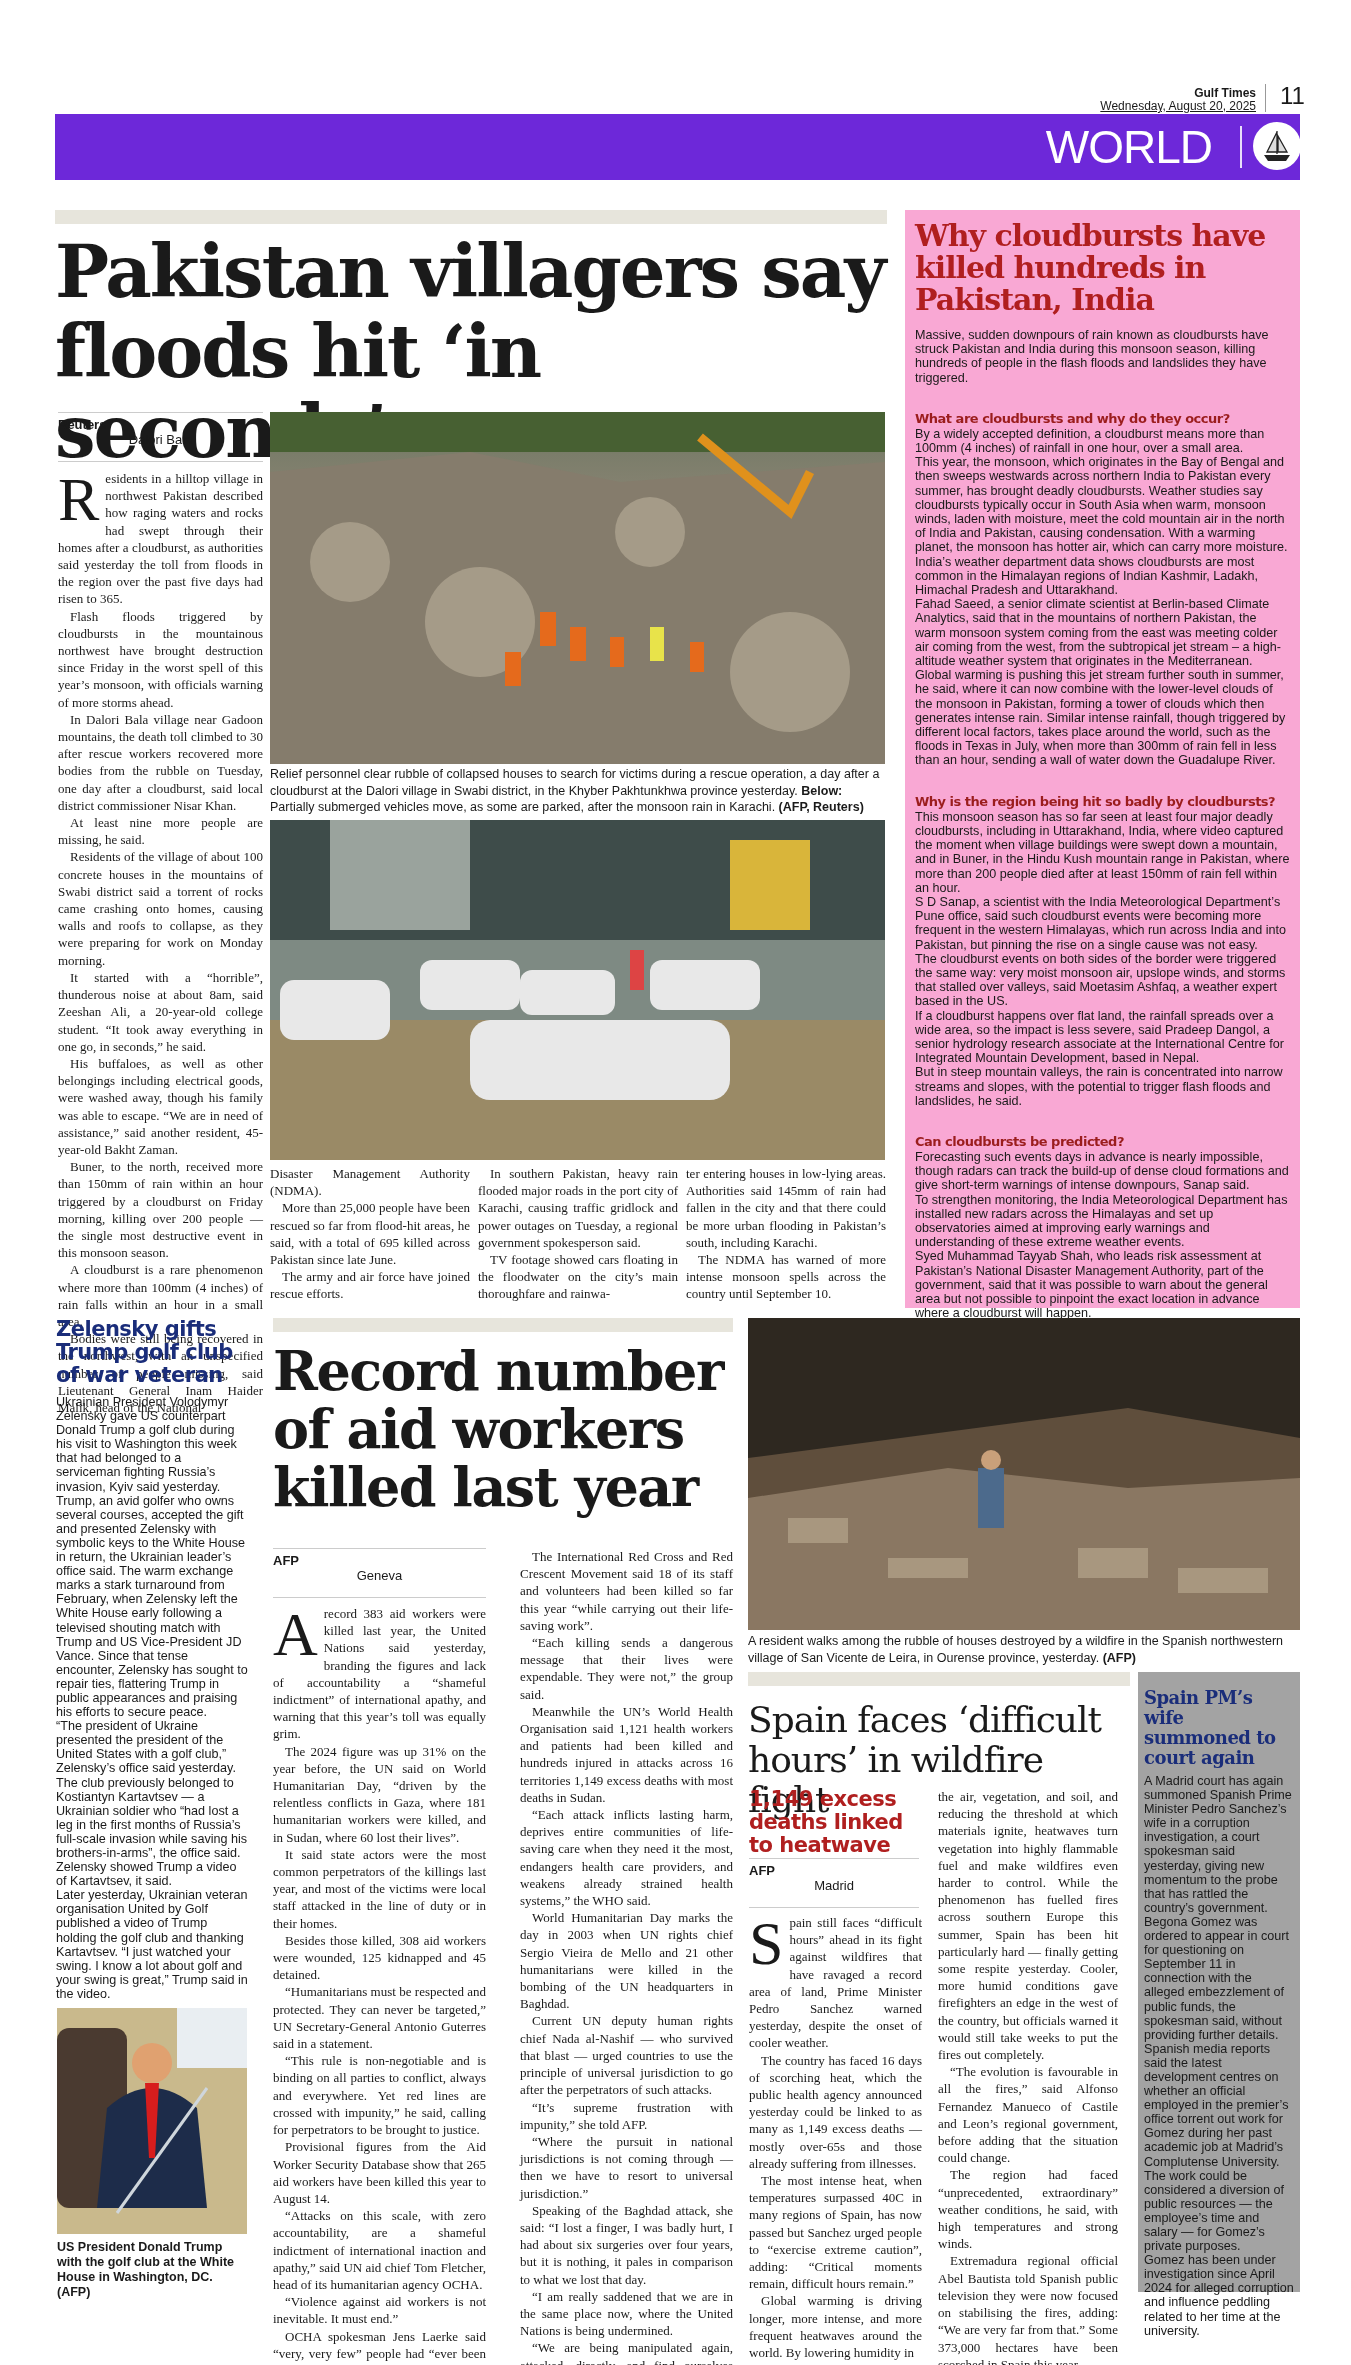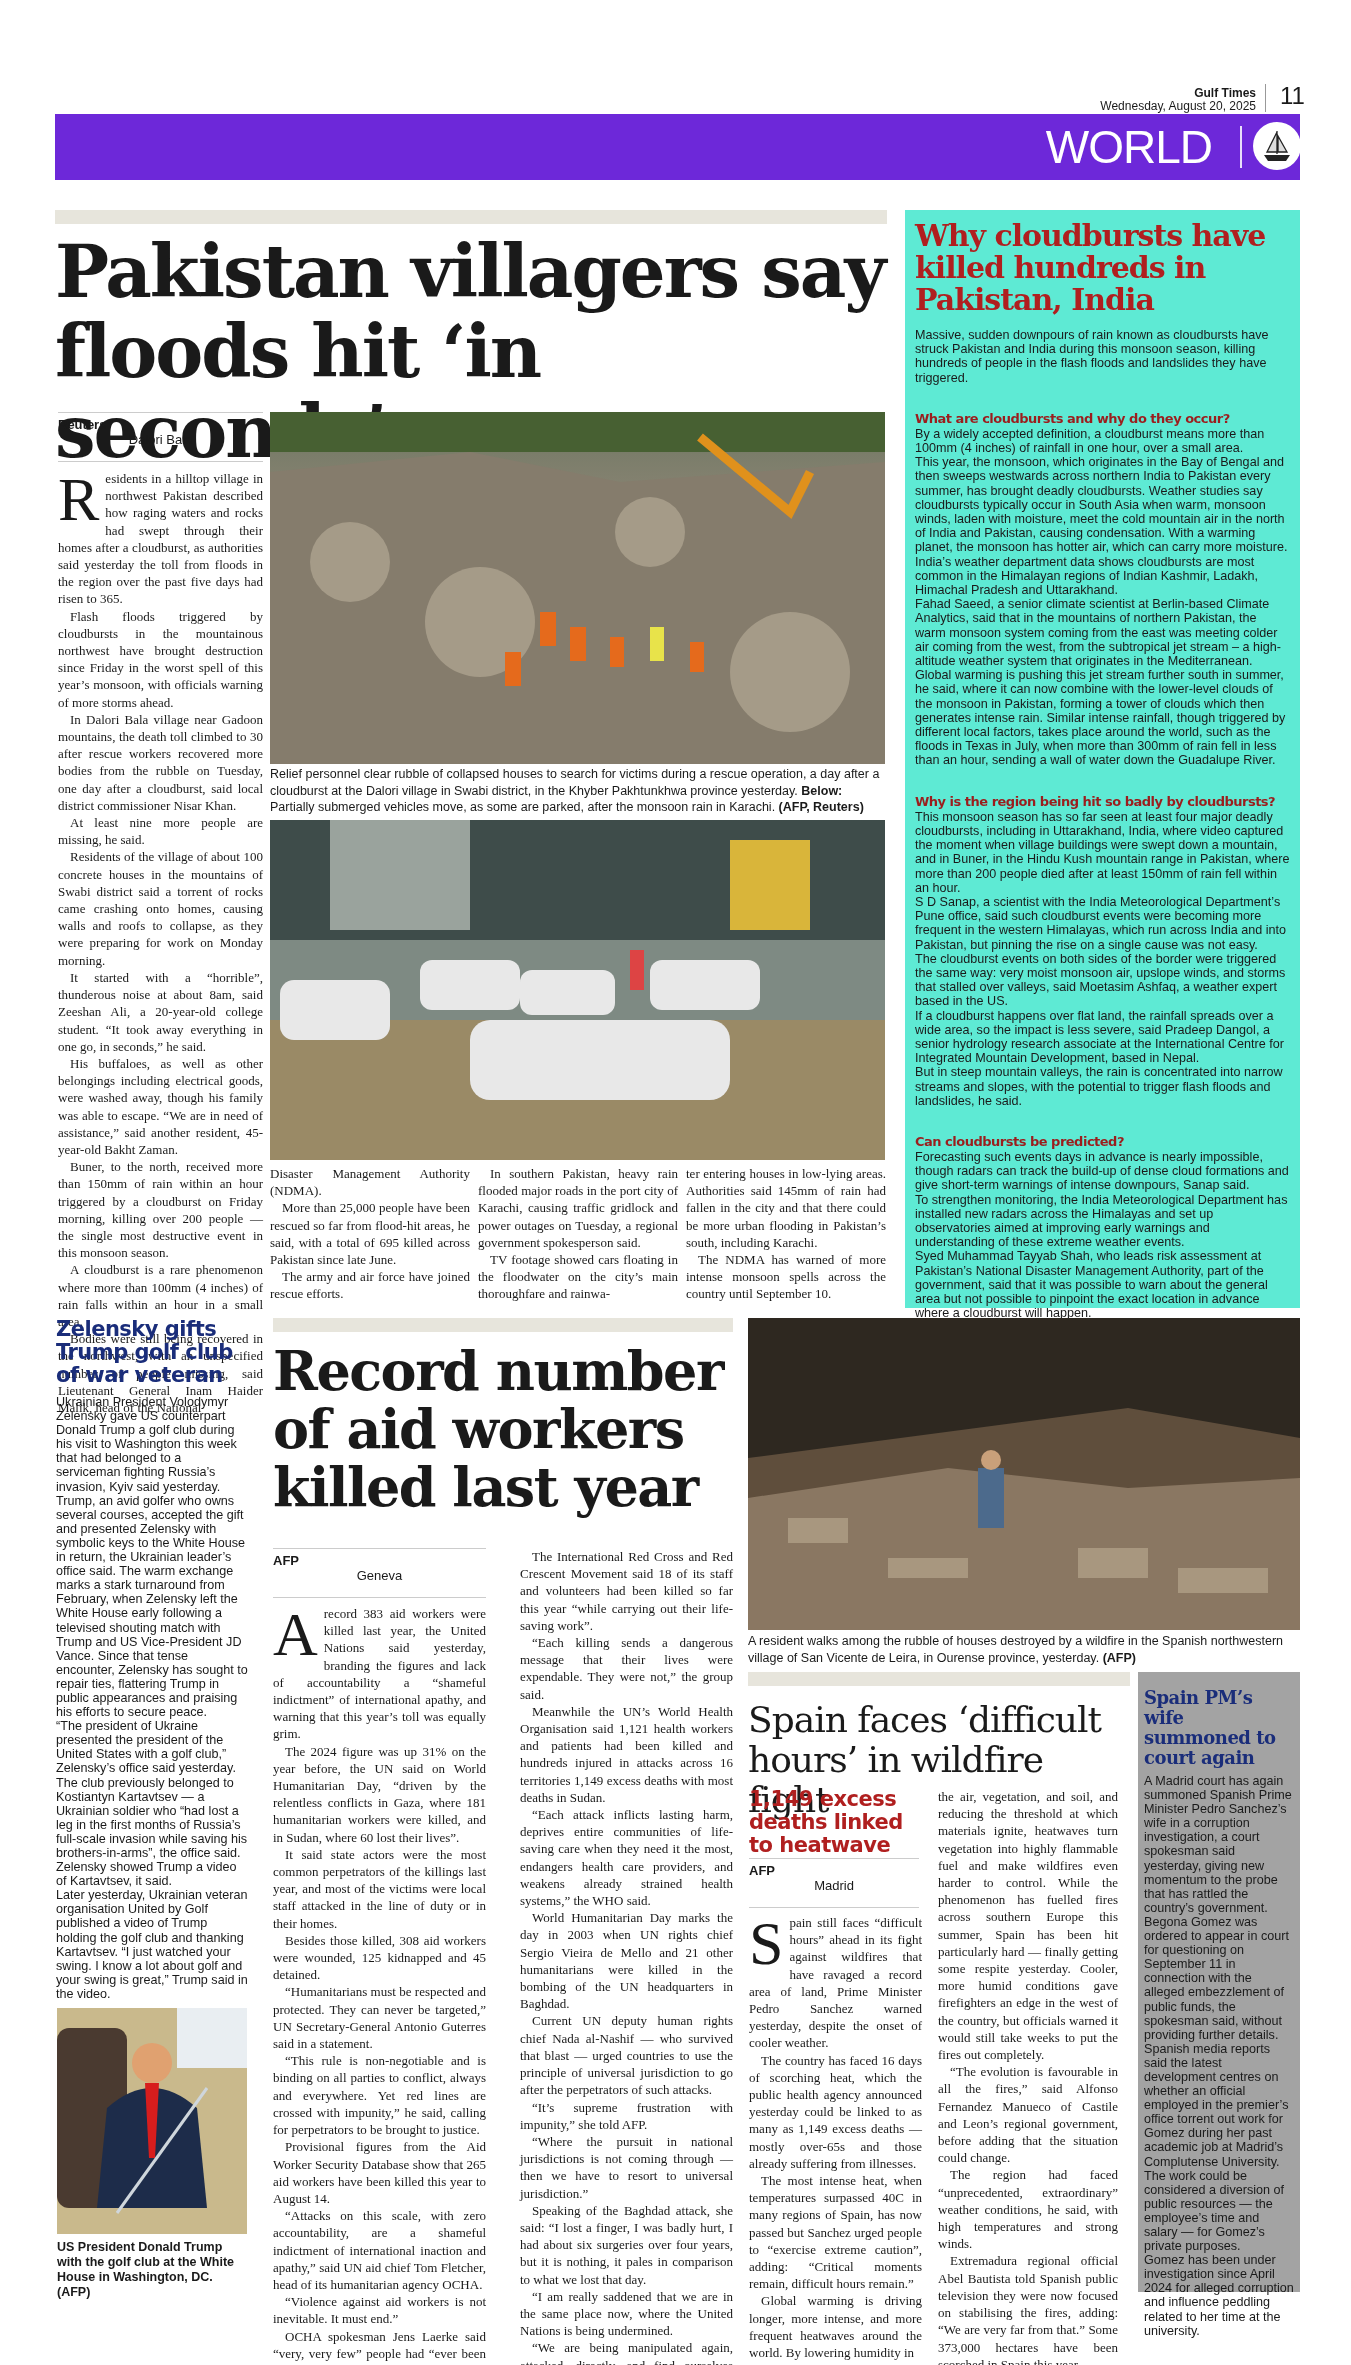--- a/index.html
+++ b/index.html
@@ -1,21 +1,21 @@
 <!DOCTYPE html>
 <html><head>
 <meta charset="utf-8">
 <style>
   * { box-sizing: border-box; margin: 0; padding: 0; }
   body { width: 1351px; height: 2365px; background: #fff; position: relative; overflow: hidden; font-family: "Liberation Serif", serif; color: #1a1a1a; }
   .abs { position: absolute; }
 
   
   .mast-name { right: 95px; top: 86px; font: bold 12px "Liberation Sans", sans-serif; text-align: right; }
-  .mast-date { right: 95px; top: 99px; font: 12px "Liberation Sans", sans-serif; text-align: right; }
+  .mast-date { right: 95px; top: 99px; font: 12px "Liberation Sans", sans-serif; text-align: right; text-decoration: underline; }
   .mast-sep { left: 1265px; top: 84px; width: 1px; height: 28px; background: #999; }
   .mast-page { left: 1280px; top: 82px; font: 24px "Liberation Sans", sans-serif; }
   .banner { left: 55px; top: 114px; width: 1245px; height: 66px; background: #6d28d9; }
   .banner-title { right: 88px; top: 6px; font: 46px "Liberation Sans", sans-serif; color: #fff; letter-spacing: -1px; font-weight: 300; }
   .banner-sep { left: 1185px; top: 12px; width: 2px; height: 42px; background: #fff; opacity: .85; }
   .banner-logo { left: 1198px; top: 8px; width: 48px; height: 48px; border-radius: 50%; background: #fff; display:flex; align-items:center; justify-content:center; }
 
   .graybar { background: #e7e5dc; height: 14px; }
 
   
@@ -26,21 +26,21 @@
 
   .body { font: 13px/17.2px "Liberation Serif", serif; text-align: justify; }
   .body p { text-indent: 12px; }
   .body p.first { text-indent: 0; }
   .dropcap { float: left; font: 62px/50px "Liberation Serif", serif; margin: 4px 6px 0 0; }
 
   .caption { font: 12.5px/16.5px "Liberation Sans", sans-serif; }
   .photo { overflow: hidden; }
 
   
-  .side { left: 905px; top: 210px; width: 395px; height: 1098px; background: #5eead4; padding: 10px 10px; }
+  .side { left: 905px; top: 210px; width: 395px; height: 1098px; background: #f9a8d4; padding: 10px 10px; }
   .side-h { font: bold 30px/32px "DejaVu Serif", serif; color: #b01f1f; letter-spacing: -1px; }
   .side-body { font: 12.6px/14.2px "Liberation Sans", sans-serif; }
   .side-sub { font: bold 13px/16px "DejaVu Sans", sans-serif; color: #9b1d1d; letter-spacing: -.5px; margin-top: 26px; }
 
   
   .zel-h { font: bold 21px/23px "DejaVu Sans", sans-serif; color: #1a2d7a; letter-spacing: -.5px; }
   .zel-body { font: 12.6px/14.1px "Liberation Sans", sans-serif; }
 
   .h2 { font: bold 54px/58px "DejaVu Serif", serif; letter-spacing: -1.5px; }
   .h3 { font: 36px/40px "DejaVu Serif", serif; letter-spacing: -1px; }

